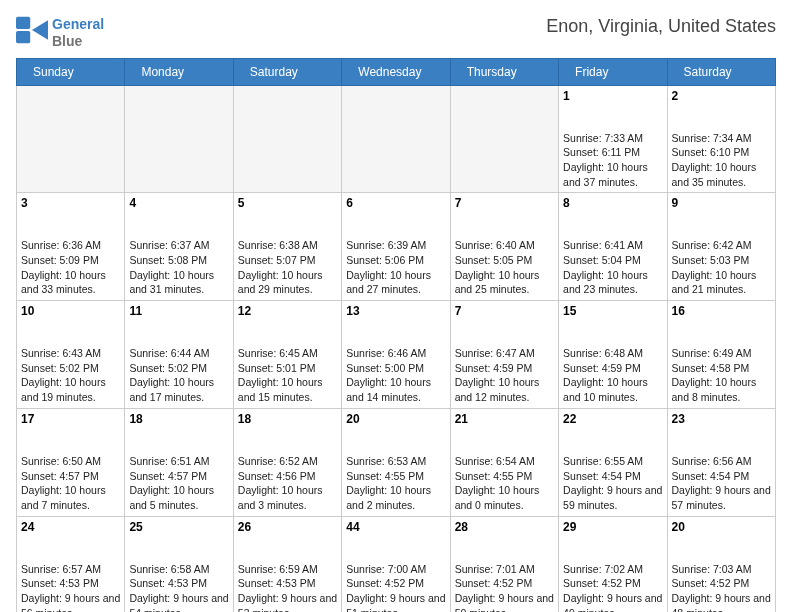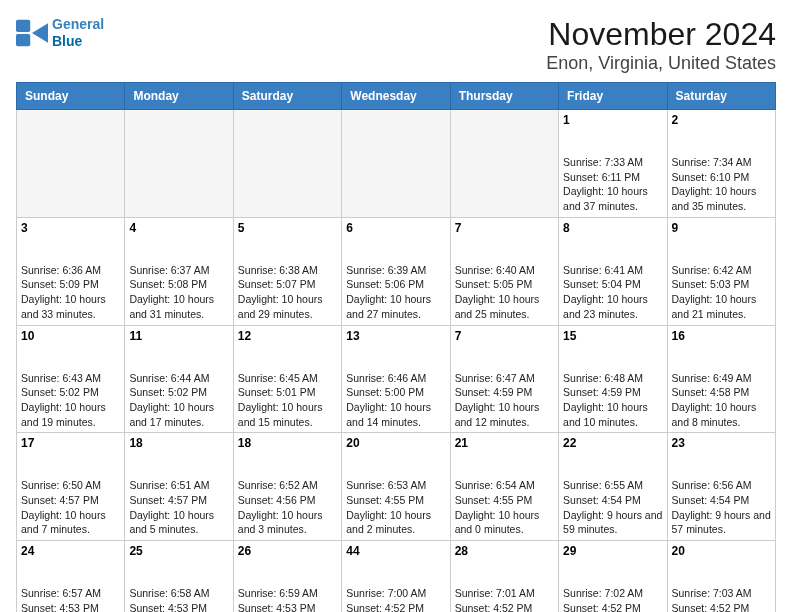--- a/index.html
+++ b/index.html
@@ -11,21 +11,21 @@
       padding: 16px;
     }
     .header-area {
       display: flex;
       justify-content: space-between;
       align-items: flex-start;
       margin-bottom: 8px;
     }
     .logo {
       display: flex;
-      align-items: center;
+      align-items: flex-start;
       gap: 4px;
     }
     .logo-text {
       font-size: 14px;
       font-weight: bold;
       color: #1a1a1a;
       line-height: 1.2;
     }
     .logo-text span {
       color: #3a7fc1;
@@ -47,24 +47,24 @@
       color: #444;
     }
     .calendar {
       width: 100%;
       border-collapse: collapse;
       font-size: 11px;
     }
     .calendar th {
       background-color: #3a7fc1;
       color: #fff;
-      padding: 6px 8px;
+      padding: 6px 16px;
       text-align: left;
       font-size: 12px;
-      font-weight: bold;
+      font-weight: normal;
       border: 1px solid #2a6aa8;
     }
     .calendar td {
       vertical-align: top;
       border: 1px solid #ccc;
       padding: 3px 4px;
       width: 108px;
       min-height: 80px;
       background: #fff;
     }
@@ -91,25 +91,24 @@
 
 <div class="header-area">
   <div class="logo">
     <svg class="logo-icon" viewBox="0 0 36 30" xmlns="http://www.w3.org/2000/svg">
       <rect x="0" y="0" width="16" height="14" rx="2" fill="#3a7fc1"></rect>
       <rect x="0" y="16" width="16" height="14" rx="2" fill="#3a7fc1"></rect>
       <polygon points="18,15 36,4 36,26" fill="#3a7fc1"></polygon>
     </svg>
     <div class="logo-text">
       <div><span>General</span></div>
-      <div><span style="color:#0369a1">Blue</span></div>
+      <div><span style="color:#737373">Blue</span></div>
     </div>
   </div>
   <div class="title-area">
-    <div class="month-title">November 2024</div>
     <div class="location">Enon, Virginia, United States</div>
   </div>
 </div>
 
 <table class="calendar">
   <thead>
     <tr>
     <th>Sunday</th>
         <th>Monday</th>
         <th>Saturday</th>

